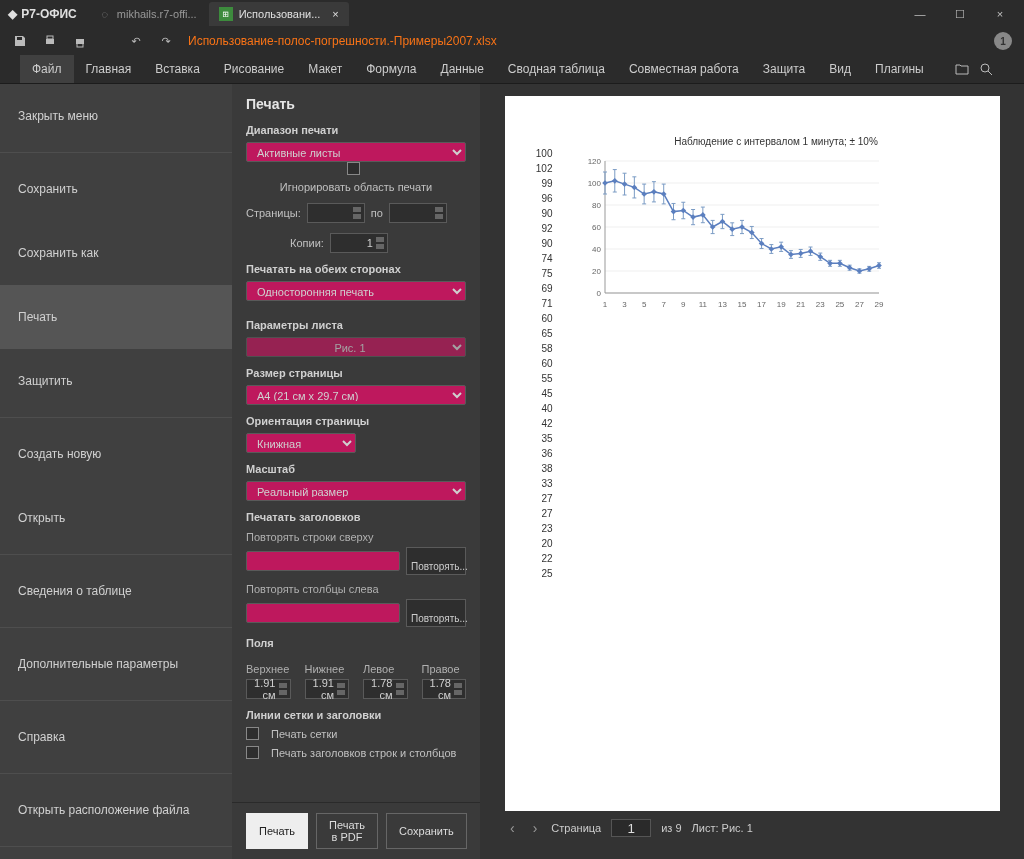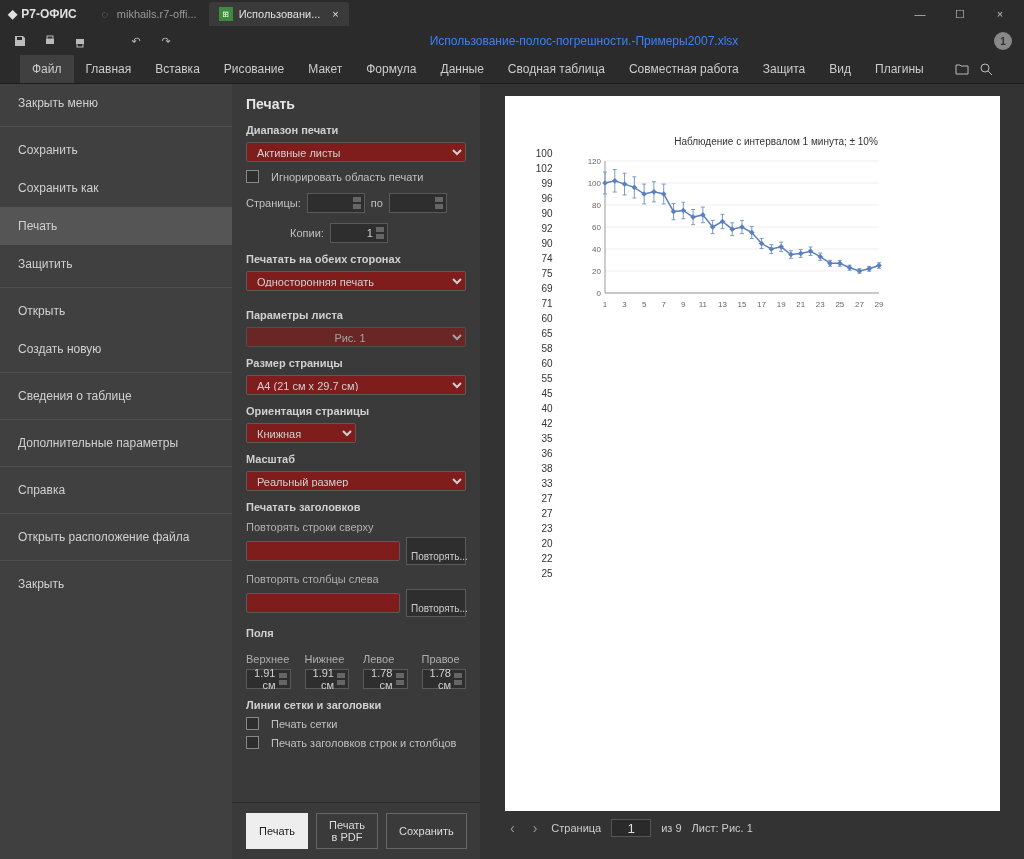--- a/index.html
+++ b/index.html
@@ -11,44 +11,44 @@
 .tabs-top { display: flex; gap: 2px; flex: 1; }
 .tab-top { padding: 5px 10px; color: #999; font-size: 11px; display: flex; align-items: center; gap: 6px; border-radius: 3px 3px 0 0; }
 .tab-top.active { background: #3a3a3a; color: #e0e0e0; }
 .tab-icon { width: 12px; height: 12px; display: inline-flex; align-items: center; justify-content: center; }
 .win-controls { display: flex; gap: 8px; }
 .win-btn { width: 32px; height: 24px; display: flex; align-items: center; justify-content: center; color: #c0c0c0; cursor: pointer; }
 
 
 .toolbar { height: 26px; background: #2b2b2b; display: flex; align-items: center; padding: 0 12px; gap: 14px; }
 .tool-icon { width: 16px; height: 16px; display: flex; align-items: center; justify-content: center; color: #bbb; cursor: pointer; }
-.doc-title { flex: 1; text-align: center; color: #3b82f6; font-size: 12px; }
+.doc-title { flex: 1; text-align: left; color: #f97316; font-size: 12px; }
 .avatar { width: 18px; height: 18px; border-radius: 50%; background: #888; display: flex; align-items: center; justify-content: center; color: #333; font-size: 10px; font-weight: bold; }
 
 
 .menubar { height: 30px; background: #2b2b2b; display: flex; align-items: center; padding: 0 20px; border-bottom: 1px solid #1c1c1c; }
 .menu-item { padding: 7px 12px; color: #ccc; font-size: 12px; cursor: pointer; }
 .menu-item.active { background: #404040; }
 .menu-right { margin-left: auto; display: flex; gap: 8px; padding-right: 10px; }
 
 
 .main { display: flex; height: calc(100% - 84px); }
 .sidebar { width: 232px; background: #404040; overflow-y: auto; }
-.side-item { padding: 12px 18px; color: #d0d0d0; font-size: 12px; cursor: pointer; }
+.side-item { padding: 25px 18px; color: #d0d0d0; font-size: 12px; cursor: pointer; }
 .side-item.active { background: #555; }
 .side-sep { height: 1px; background: #4e4e4e; margin: 4px 0; }
 
 
 .printpanel { width: 248px; background: #3a3a3a; padding: 12px 14px; overflow-y: auto; position: relative; }
 .printpanel::-webkit-scrollbar { width: 8px; }
 .printpanel::-webkit-scrollbar-thumb { background: #606060; border-radius: 4px; }
 .printpanel h2 { font-size: 14px; font-weight: 600; color: #e5e5e5; margin-bottom: 12px; }
 .section-label { font-size: 11px; font-weight: 600; color: #d0d0d0; margin: 10px 0 6px; }
 .field-label { font-size: 11px; color: #b0b0b0; margin: 8px 0 4px; }
-.select, .input { width: 100%; background: #7f1d1d; border: 1px solid #5a5a5a; color: #d0d0d0; padding: 3px 6px; font-size: 11px; height: 20px; border-radius: 2px; text-decoration: underline; }
+.select, .input { width: 100%; background: #be185d; border: 1px solid #5a5a5a; color: #d0d0d0; padding: 3px 6px; font-size: 11px; height: 20px; border-radius: 2px; text-decoration: underline; }
 .select.small { width: 110px; }
 .row { display: flex; align-items: center; gap: 6px; margin-bottom: 6px; }
 .checkbox { width: 13px; height: 13px; border: 1px solid #888; background: #2e2e2e; margin-right: 6px; }
 .spinner { width: 58px; background: #2e2e2e; border: 1px solid #5a5a5a; padding: 2px 4px; font-size: 11px; color: #d0d0d0; text-align: right; height: 20px; display: inline-flex; align-items: center; justify-content: flex-end; position: relative; }
 .spinner::after { content: ''; position: absolute; right: 3px; top: 3px; bottom: 3px; width: 8px; background: linear-gradient(#666 45%, transparent 45%, transparent 55%, #666 55%); }
 .margins { display: grid; grid-template-columns: 1fr 1fr 1fr 1fr; gap: 24px 14px; }
 .margin-field { display: flex; flex-direction: column; }
 
 
 .preview { flex: 1; background: #333; display: flex; flex-direction: column; padding: 12px; position: relative; }
@@ -151,40 +151,40 @@
 <div class="main">
 
   <div class="sidebar">
     <div class="side-item">Закрыть меню</div>
     <div class="side-sep"></div>
     <div class="side-item">Сохранить</div>
     <div class="side-item">Сохранить как</div>
     <div class="side-item active">Печать</div>
     <div class="side-item">Защитить</div>
     <div class="side-sep"></div>
+    <div class="side-item">Создать новую</div>
     <div class="side-item">Открыть</div>
-    <div class="side-item">Создать новую</div>
     <div class="side-sep"></div>
     <div class="side-item">Сведения о таблице</div>
     <div class="side-sep"></div>
     <div class="side-item">Дополнительные параметры</div>
     <div class="side-sep"></div>
     <div class="side-item">Справка</div>
     <div class="side-sep"></div>
     <div class="side-item">Открыть расположение файла</div>
     <div class="side-sep"></div>
     <div class="side-item">Закрыть</div>
   </div>
 
   <div style="display:flex;flex-direction:column;width:248px;">
     <div class="printpanel" style="flex:1;">
       <h2>Печать</h2>
       <div class="section-label">Диапазон печати</div>
       <select class="select"><option>Активные листы</option></select>
-      <div class="row" style="margin-top:8px;">
+      <div class="row" style="flex-direction:column;">
         <div class="checkbox"></div>
         <span>Игнорировать область печати</span>
       </div>
       <div class="row" style="margin-top:10px;">
         <span>Страницы:</span>
         <div class="spinner"></div>
         <span>по</span>
         <div class="spinner"></div>
       </div>
       <div class="row" style="margin-top:10px;margin-left:44px;">

